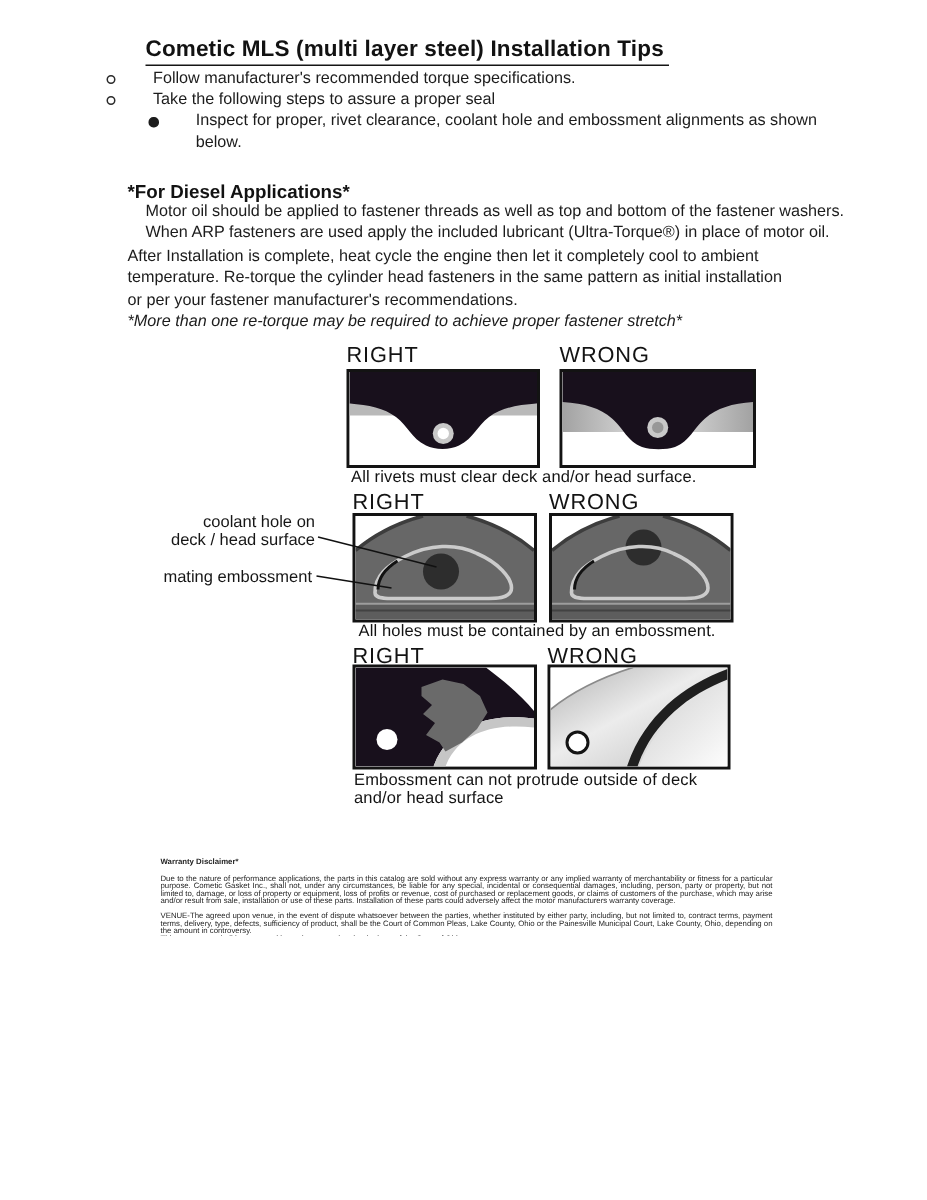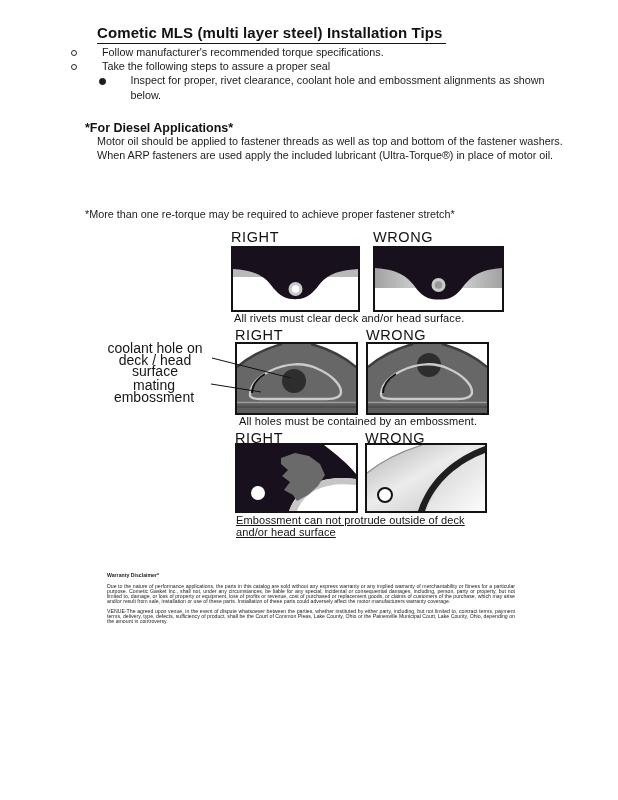--- a/index.html
+++ b/index.html
@@ -13,21 +13,21 @@
   .bmark{width:4px;height:4px;border:1px solid #2a2a2a;border-radius:50%;
          margin:4.6px 5px 0 0;flex:none;background:#fff;}
   .brow.sub .bmark{background:#1c1c1c;border-color:#1c1c1c;width:4.5px;height:4.5px;margin-left:28px;}
   .dh{left:85px;top:121px;font-size:12.5px;font-weight:bold;color:#121212;}
   .dp{font-size:10.8px;line-height:14.4px;white-space:pre-line;width:480px;}
   .figlab{font-size:14.5px;letter-spacing:.6px;text-align:left;color:#131313;}
   .figbox{border:2px solid #131313;background:#fff;line-height:0;}
   .figbox svg{display:block;}
   .figcap{font-size:11px;color:#131313;letter-spacing:.1px;}
   .prewrap{white-space:pre-line;}
-  .sidelab{font-size:14px;line-height:11.5px;text-align:center;white-space:pre-line;color:#161616;}
+  .sidelab{font-size:11px;line-height:11.5px;text-align:right;white-space:pre-line;color:#161616;}
   #legal{left:107px;top:573px;width:408px;font-size:5.2px;line-height:5.1px;
          text-align:justify;color:#242424;}
   #legal p{margin:0 0 5px 0;}
   #legal p.nogap{margin-bottom:0;}
   #legal p.lh{font-weight:bold;margin-bottom:5.5px;}
   #footer-code{left:389px;top:757px;font-size:12.5px;letter-spacing:.3px;color:#0c4a6e;}
 </style>
 </head>
 <body>
 
@@ -46,21 +46,24 @@
     </div>
     <div class="brow sub">
       <span class="bmark"></span>
       <span>Inspect for proper, rivet clearance, coolant hole and embossment alignments as shown below.</span>
     </div>
   </div>
 
   <div class="abs dh">*For Diesel Applications*</div>
   <div class="abs dp" style="left:85px;top:134px;margin-left:12px;">Motor oil should be applied to fastener threads as well as top and bottom of the fastener washers.
 When ARP fasteners are used apply the included lubricant (Ultra-Torque®) in place of motor oil.</div>
-  <div class="abs dp" style="left:85px;top:207px;">*More than one re-torque may be required to achieve proper fastener stretch*</div>
+  <div class="abs dp" style="left:85px;top:164px;">After Installation is complete, heat cycle the engine then let it completely cool to ambient
+temperature. Re-torque the cylinder head fasteners in the same pattern as initial installation
+or per your fastener manufacturer's recommendations.</div>
+  <div class="abs dp" style="left:85px;top:207px;font-style:italic;">*More than one re-torque may be required to achieve proper fastener stretch*</div>
 
   <div class="abs figlab" style="left:231px;top:229px;width:129px;">RIGHT</div>
   <div class="abs figlab" style="left:373px;top:229px;width:131px;">WRONG</div>
 
   <div class="abs figbox" style="left:231px;top:246px;">
     <svg width="125" height="62" viewBox="0 0 125 62">
       <rect width="125" height="62" fill="#ffffff"></rect>
       <rect y="21" width="125" height="8" fill="#b9b9b9"></rect>
       <path d="M0,0 H125 V21 C111,22 101,24 93,30 C85,36 83,44 73,49 C67,52 57,52 51,49 C41,44 39,36 31,30 C23,24 13,22 0,21 Z" fill="#18101c"></path>
       <circle cx="62.5" cy="41" r="7" fill="#c9c9c9"></circle>
@@ -156,21 +159,21 @@
         </linearGradient>
       </defs>
       <rect width="118" height="66" fill="url(#gw1)"></rect>
       <path d="M0,0 H55 C36,6 16,15 0,28 Z" fill="#ffffff"></path>
       <path d="M55,0 C36,6 16,15 0,28" stroke="#8a8a8a" stroke-width="1.2" fill="none"></path>
       <path d="M118,9 C93,19 70,38 59,66 L118,66 Z" fill="url(#gw2)"></path>
       <path d="M118,8 C92,18 68,37 58,66 L51,66 C62,33 88,12 118,1 Z" fill="#1f1f1f"></path>
       <circle cx="18" cy="50" r="7" fill="#ffffff" stroke="#141414" stroke-width="2"></circle>
     </svg>
   </div>
-  <div class="abs figcap prewrap" style="left:236px;top:515px;line-height:11.5px;text-decoration:underline;">Embossment can not protrude outside of deck
+  <div class="abs figcap prewrap" style="left:236px;top:515px;line-height:11.5px;">Embossment can not protrude outside of deck
 and/or head surface</div>
 
   <div class="abs" id="legal">
     <p class="lh">Warranty Disclaimer*</p>
     <p>Due to the nature of performance applications, the parts in this catalog are sold without any express warranty or any implied warranty of merchantability or fitness for a particular purpose.  Cometic Gasket Inc., shall not, under any circumstances, be liable for any special, incidental or consequential damages, including, person, party or property, but not limited to, damage, or loss of property or equipment, loss of profits or revenue, cost of purchased or replacement goods, or claims of customers of the purchase, which may arise and/or result from sale, installation or use of these parts.  Installation of these parts could adversely affect the motor manufacturers warranty coverage.</p>
     <p class="nogap">VENUE-The agreed upon venue, in the event of dispute whatsoever between the parties, whether instituted by either party, including, but not limited to, contract terms, payment terms, delivery, type, defects, sufficiency of product, shall be the Court of Common Pleas, Lake County, Ohio or the Painesville Municipal Court, Lake County, Ohio, depending on the amount in controversy.</p>
     <p>This agreement shall be governed by and construed under the laws of the State of Ohio.</p>
     <p>All prices and terms are subject to change without notice.</p>
     <p>Terms COD- Secured with a completed dealer/jobber application on File, COD-Company check with a current credit card number on file.  Open accounts may be established by well rated firms.  A credit application is available upon request.  Open accounts are due payable Net 30 days from date of invoice.  No statement will be sent.  If an account becomes 60 or more days past due, it is subject to being placed on credit hold.  No orders will be shipped or new orders accepted until past due balance is paid.  If an account becomes 90 or more days past due, it is subject to being placed for collections.  All costs of collection are the responsibility of the customer, including attorney fees, court costs, and other expenses of litigation.</p>
     <p>Returns- Authorized (RGA) must be obtained in advance on all returns.  A packing slip or invoice number must accompany the merchandise.  No returns after 30 days from invoice date.  All returns are subject to a 25% restocking charge.  All custom designed and custom manufactured gaskets are non-returnable.</p>

